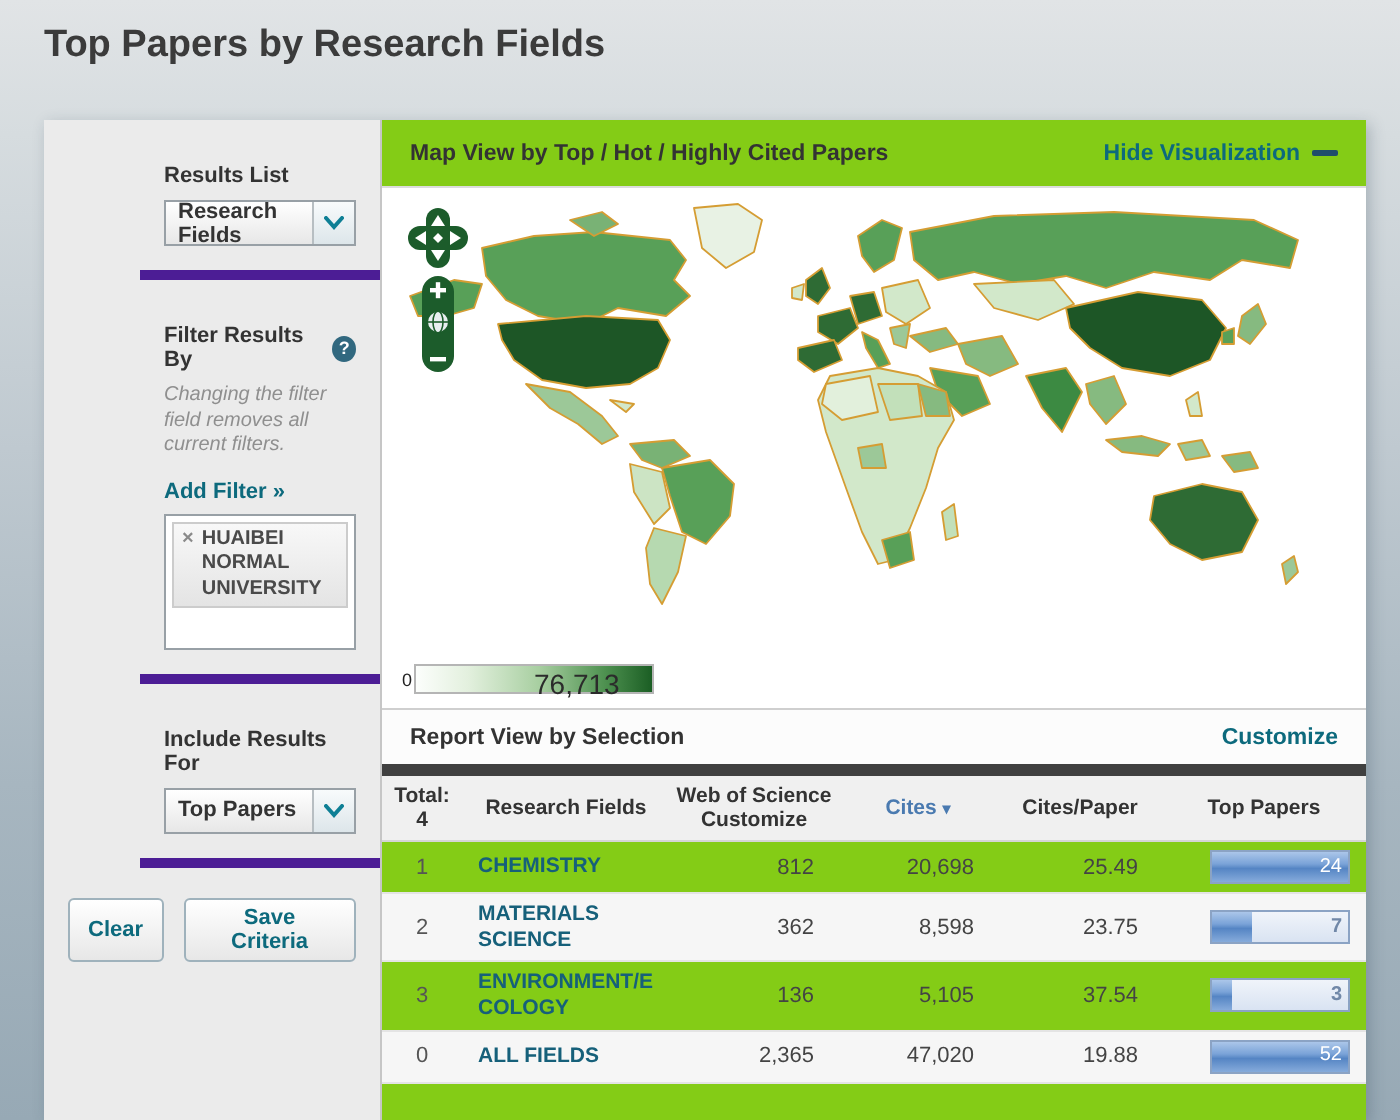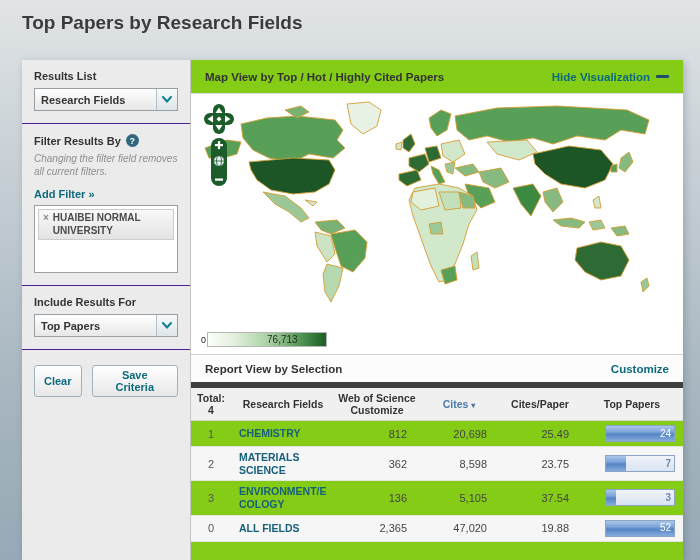--- a/index.html
+++ b/index.html
@@ -5,21 +5,21 @@
   html,body{margin:0;padding:0;}
   body{
     width:700px;height:560px;position:relative;overflow:hidden;
     font-family:"Liberation Sans",sans-serif;
     background:linear-gradient(180deg,#e1e4e6 0%,#d6dcdf 12%,#bfc9d0 40%,#a7b6c0 70%,#97a9b5 100%);
   }
   .page-title{position:absolute;left:22px;top:12px;font-size:19px;font-weight:bold;color:#3b3b3b;}
   .content{position:absolute;left:22px;top:60px;width:661px;height:500px;display:flex;box-shadow:2px 2px 7px rgba(40,60,75,.25);}
   
   .sidebar{width:168px;background:#ebebeb;border-right:1px solid #c6c6c6;flex-shrink:0;}
-  .side-section{padding:10px 12px 12px;border-bottom:1px solid #4c1d95;}
+  .side-section{padding:22px 12px 12px;border-bottom:5px solid #4c1d95;margin-left:48px;}
   .side-label{font-size:11px;font-weight:bold;color:#333;margin-bottom:6px;display:flex;align-items:center;}
   .dropdown{display:flex;height:21px;border:1px solid #98a0a6;background:linear-gradient(#ffffff,#e7e7e7);align-items:stretch;cursor:pointer;}
   .dropdown-value{flex:1;font-size:11px;font-weight:bold;color:#333;padding-left:6px;display:flex;align-items:center;}
   .dropdown-btn{width:20px;border-left:1px solid #b7bec2;display:flex;align-items:center;justify-content:center;background:linear-gradient(#f8fbfc,#dde6ea);}
   .help-icon{width:13px;height:13px;border-radius:50%;background:#31687f;color:#fff;font-size:9px;font-weight:bold;
     display:inline-flex;align-items:center;justify-content:center;margin-left:5px;cursor:pointer;}
   .filter-note{font-size:10px;font-style:italic;color:#8f8f8f;line-height:1.25;margin:1px 0 6px;}
   .add-filter{font-size:11px;font-weight:bold;color:#0d6a7d;margin-bottom:5px;display:inline-block;cursor:pointer;}
   .filter-box{background:#fff;border:1px solid #98a0a6;height:60px;padding:3px;}
   .chip{display:flex;align-items:flex-start;background:linear-gradient(#f8f8f8,#e4e4e4);border:1px solid #cccccc;
@@ -34,21 +34,21 @@
   .map-title{font-size:11.5px;font-weight:bold;color:#333;}
   .hide-link{display:flex;align-items:center;gap:6px;font-size:11.5px;font-weight:bold;color:#0d6a7d;cursor:pointer;}
   .minus-icon{width:13px;height:3px;background:#1f4e6b;border-radius:1px;}
   .map-area{position:relative;height:260px;flex-shrink:0;background:#fff;}
   .world{position:absolute;left:6px;top:2px;}
   .map-controls{position:absolute;left:12px;top:10px;}
   .legend{position:absolute;left:10px;bottom:7px;display:flex;align-items:center;}
   .legend-zero{font-size:9px;color:#222;margin-right:1px;}
   .legend-bar{position:relative;width:118px;height:13px;border:1px solid #b5b5b5;
     background:linear-gradient(90deg,#fcfefc 0%,#e3f0de 22%,#a8cfa1 52%,#4e9150 80%,#1b5e24 100%);}
-  .legend-max{position:absolute;left:50%;top:1px;font-size:10px;color:#2b2b2b;text-align:right;}
+  .legend-max{position:absolute;left:50%;top:1px;font-size:14px;color:#2b2b2b;text-align:right;}
   .report-header{border-top:1px solid #cfcfcf;height:27px;display:flex;align-items:center;justify-content:space-between;
     padding:0 14px;background:#fcfcfc;flex-shrink:0;}
   .report-title{font-size:11.5px;font-weight:bold;color:#333;}
   .customize-link{font-size:11.5px;font-weight:bold;color:#0d6a7d;cursor:pointer;}
   
   table{width:100%;border-collapse:collapse;table-layout:fixed;}
   thead th{background:#f0f0f0;border-top:6px solid #404040;border-bottom:1px solid #d5d5d5;
     font-size:10.5px;font-weight:bold;color:#333;padding:4px 2px;text-align:center;line-height:1.15;vertical-align:middle;}
   th .sort-label{color:#4a7ab0;cursor:pointer;text-align:center;}
   th .sort-arrow{color:#4a7ab0;font-size:8px;}

